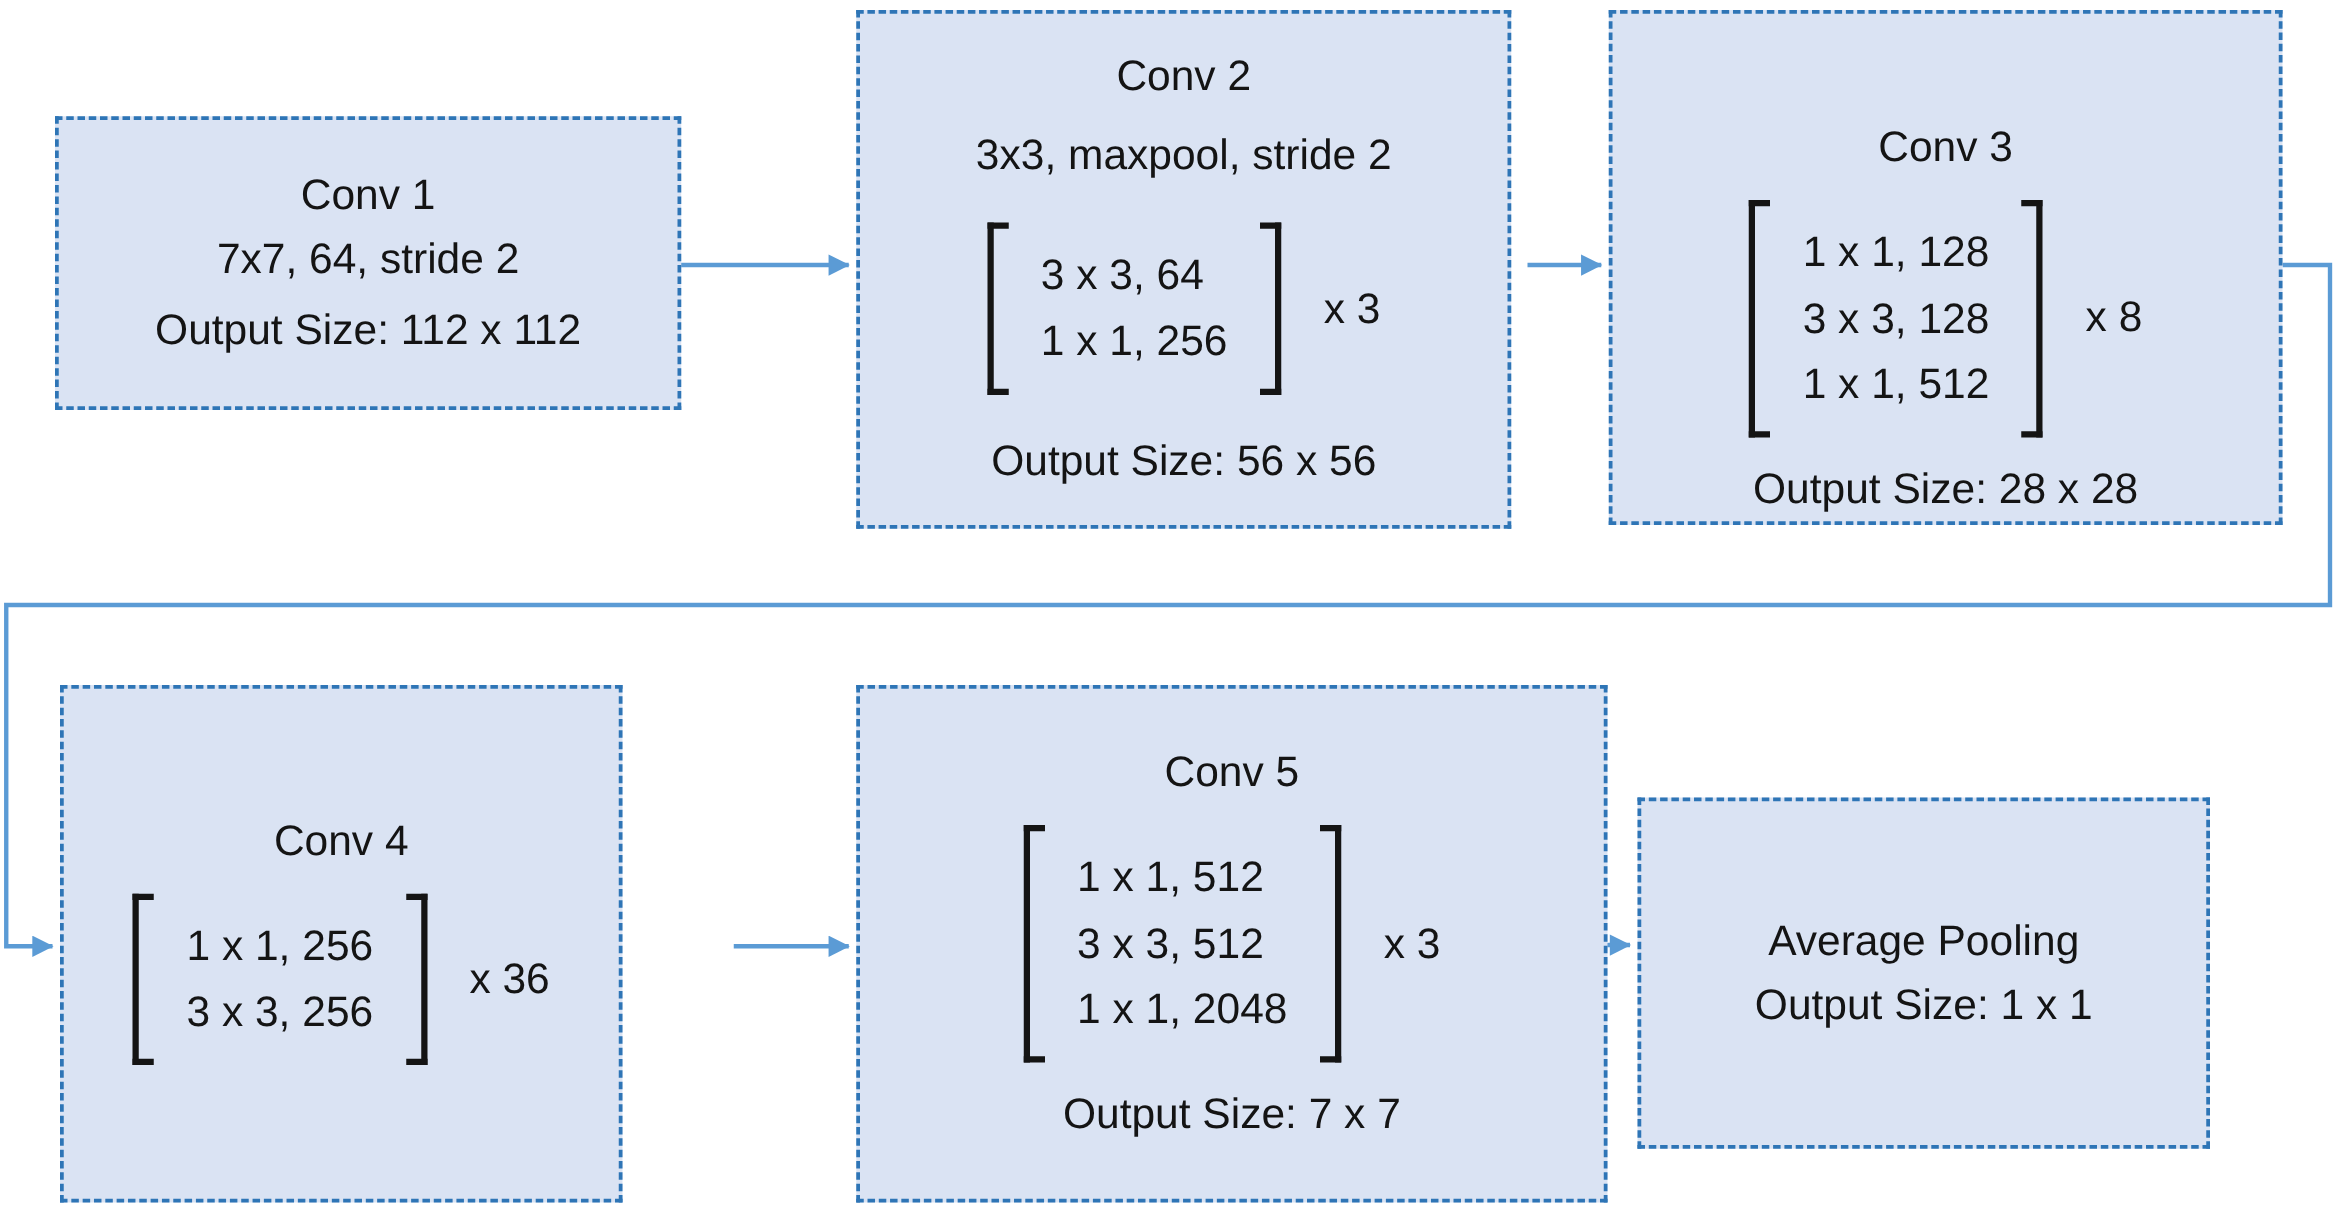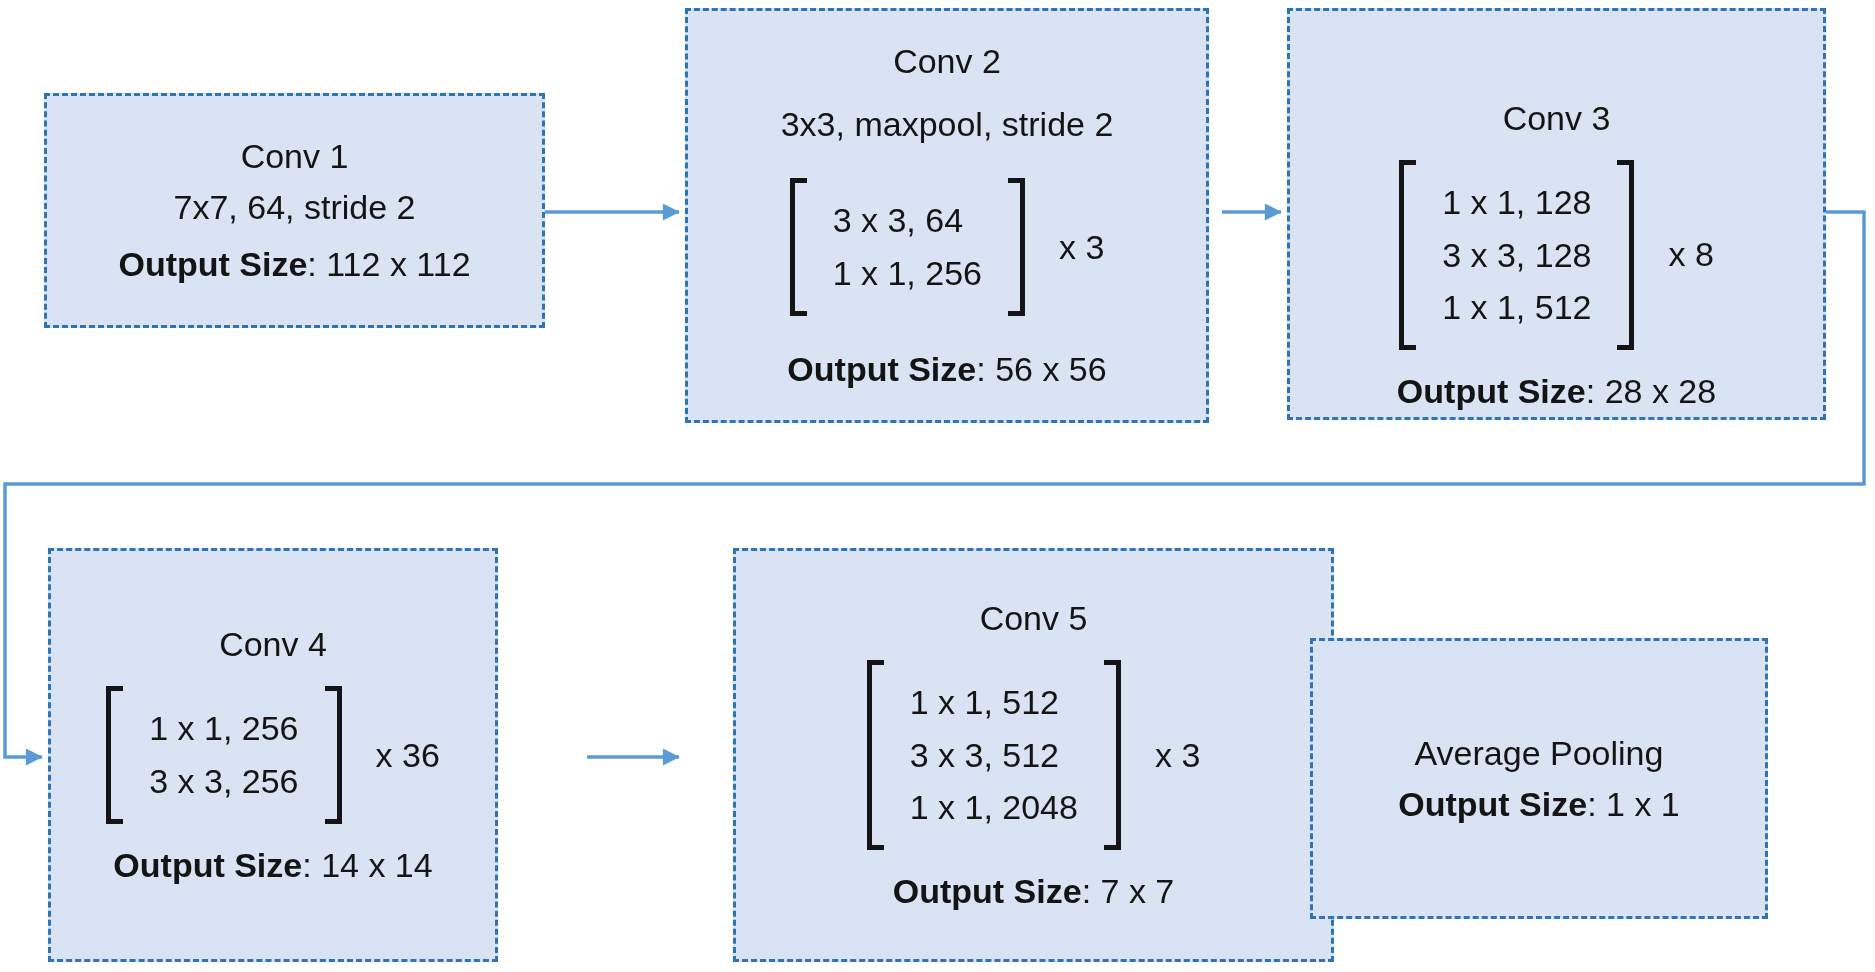--- a/index.html
+++ b/index.html
@@ -42,21 +42,21 @@
     align-items: center;
     justify-content: center;
     text-align: center;
   }
   .line {
     font-size: 34px;
     line-height: 1.5;
     white-space: nowrap;
   }
   .line .b {
-    font-weight: bold;
+    font-weight: normal;
   }
   .bracket-row {
     display: flex;
     align-items: stretch;
     margin: 16px 0 10px 0;
   }
   .bk {
     width: 17px;
     box-sizing: border-box;
   }
@@ -148,24 +148,23 @@
     <div class="line">Conv 4</div>
     <div class="bracket-row">
       <div class="bk l"></div>
       <div class="bk-lines">
         <div class="line">1 x 1, 256</div>
         <div class="line">3 x 3, 256</div>
       </div>
       <div class="bk r"></div>
       <div class="mult">x 36</div>
     </div>
-    <div class="line out"><span class="b">Output Size</span><span>: 14 x 14</span></div>
   </div>
 
-  <div class="box" style="left:685px; top:548px; width:601px; height:414px;margin-left:48px;">
+  <div class="box" style="left:685px; top:548px; width:601px; height:414px;">
     <div class="line">Conv 5</div>
     <div class="bracket-row">
       <div class="bk l"></div>
       <div class="bk-lines">
         <div class="line">1 x 1, 512</div>
         <div class="line">3 x 3, 512</div>
         <div class="line">1 x 1, 2048</div>
       </div>
       <div class="bk r"></div>
       <div class="mult">x 3</div>

